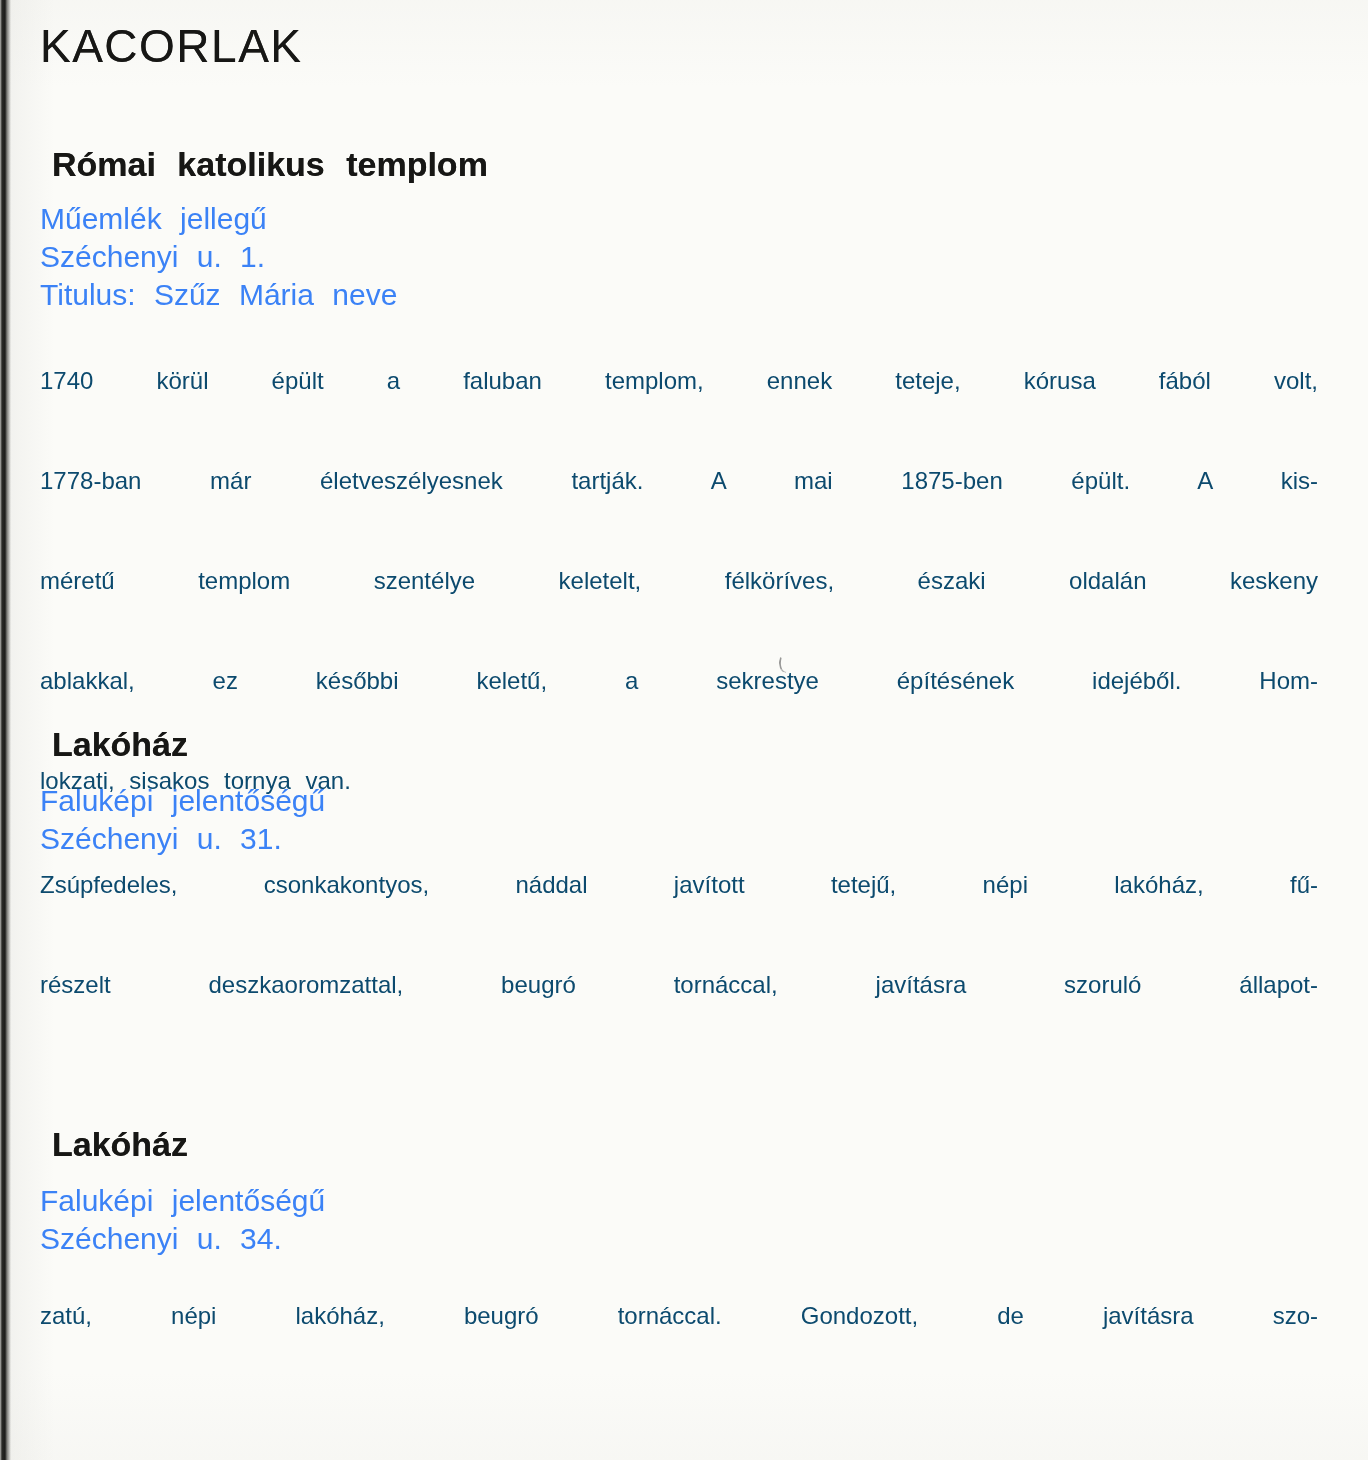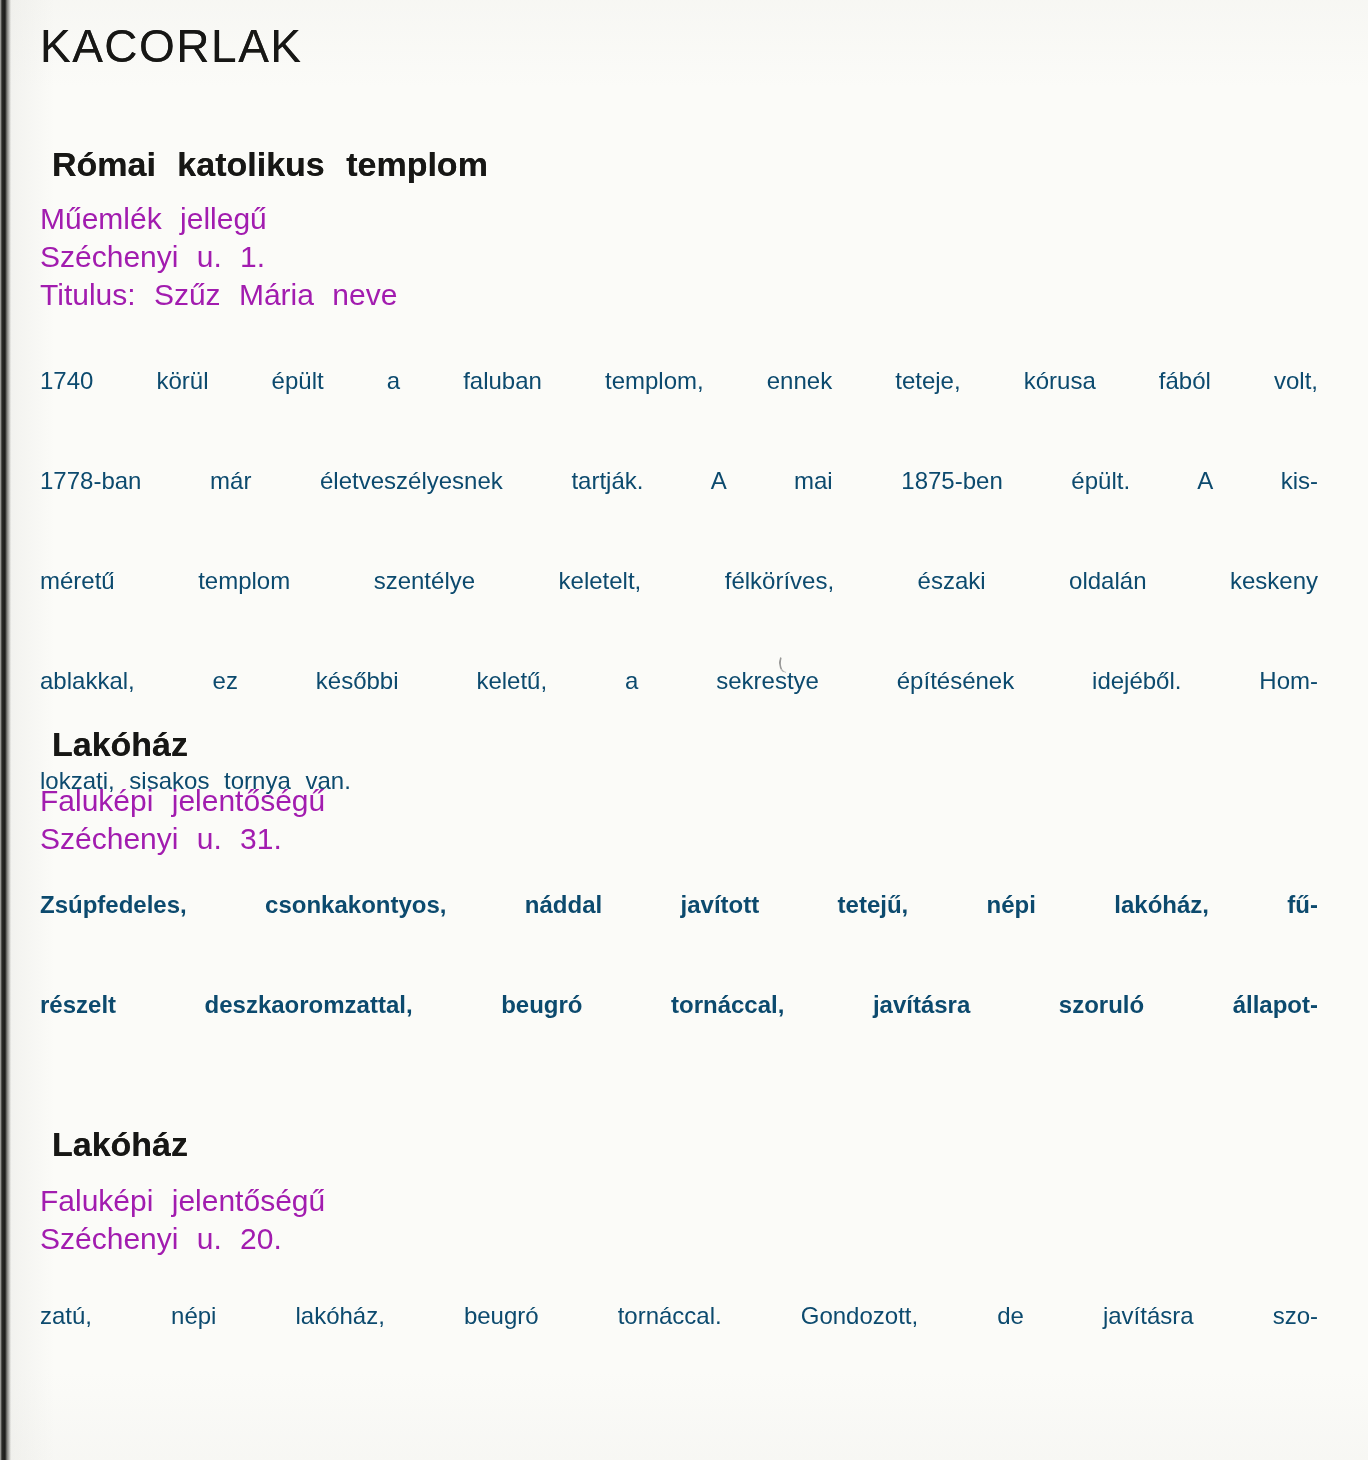--- a/index.html
+++ b/index.html
@@ -62,21 +62,21 @@
     line-height: 40px;
     font-weight: 700;
     word-spacing: 12px;
     color: #171715;
     text-shadow: 0 0 0.5px rgba(23,23,21,0.8);
   }
   .info-line {
     font-size: 30px;
     line-height: 38px;
     word-spacing: 10px;
-    color: #a21caf;
+    color: #3b82f6;
   }
   .para .line {
     font-size: 24px;
     line-height: 50px;
     word-spacing: 8px;
     text-align: justify;
     color: #0c4a6e;
   }
   .para .line.just::after {
     content: "";
@@ -113,28 +113,28 @@
   <div class="line">lokzati, sisakos tornya van.</div>
 </div>
 
 <h2 class="heading abs" style="top:712px;">Lakóház</h2>
 
 <div class="abs" style="top:782px;">
   <div class="info-line">Faluképi jelentőségű</div>
   <div class="info-line">Széchenyi u. 31.</div>
 </div>
 
-<div class="abs para" style="top:880px;font-weight:bold;">
+<div class="abs para" style="top:860px;">
   <div class="line just">Zsúpfedeles, csonkakontyos, náddal javított tetejű, népi lakóház, fű-</div>
   <div class="line just">részelt deszkaoromzattal, beugró tornáccal, javításra szoruló állapot-</div>
 </div>
 
 <h2 class="heading abs" style="top:1112px;">Lakóház</h2>
 
 <div class="abs" style="top:1182px;">
   <div class="info-line">Faluképi jelentőségű</div>
-  <div class="info-line">Széchenyi u. 20.</div>
+  <div class="info-line">Széchenyi u. 34.</div>
 </div>
 
 <div class="abs para" style="top:1291px;">
   <div class="line just">zatú, népi lakóház, beugró tornáccal. Gondozott, de javításra szo-</div>
 
 </div>
 
 </body></html>

